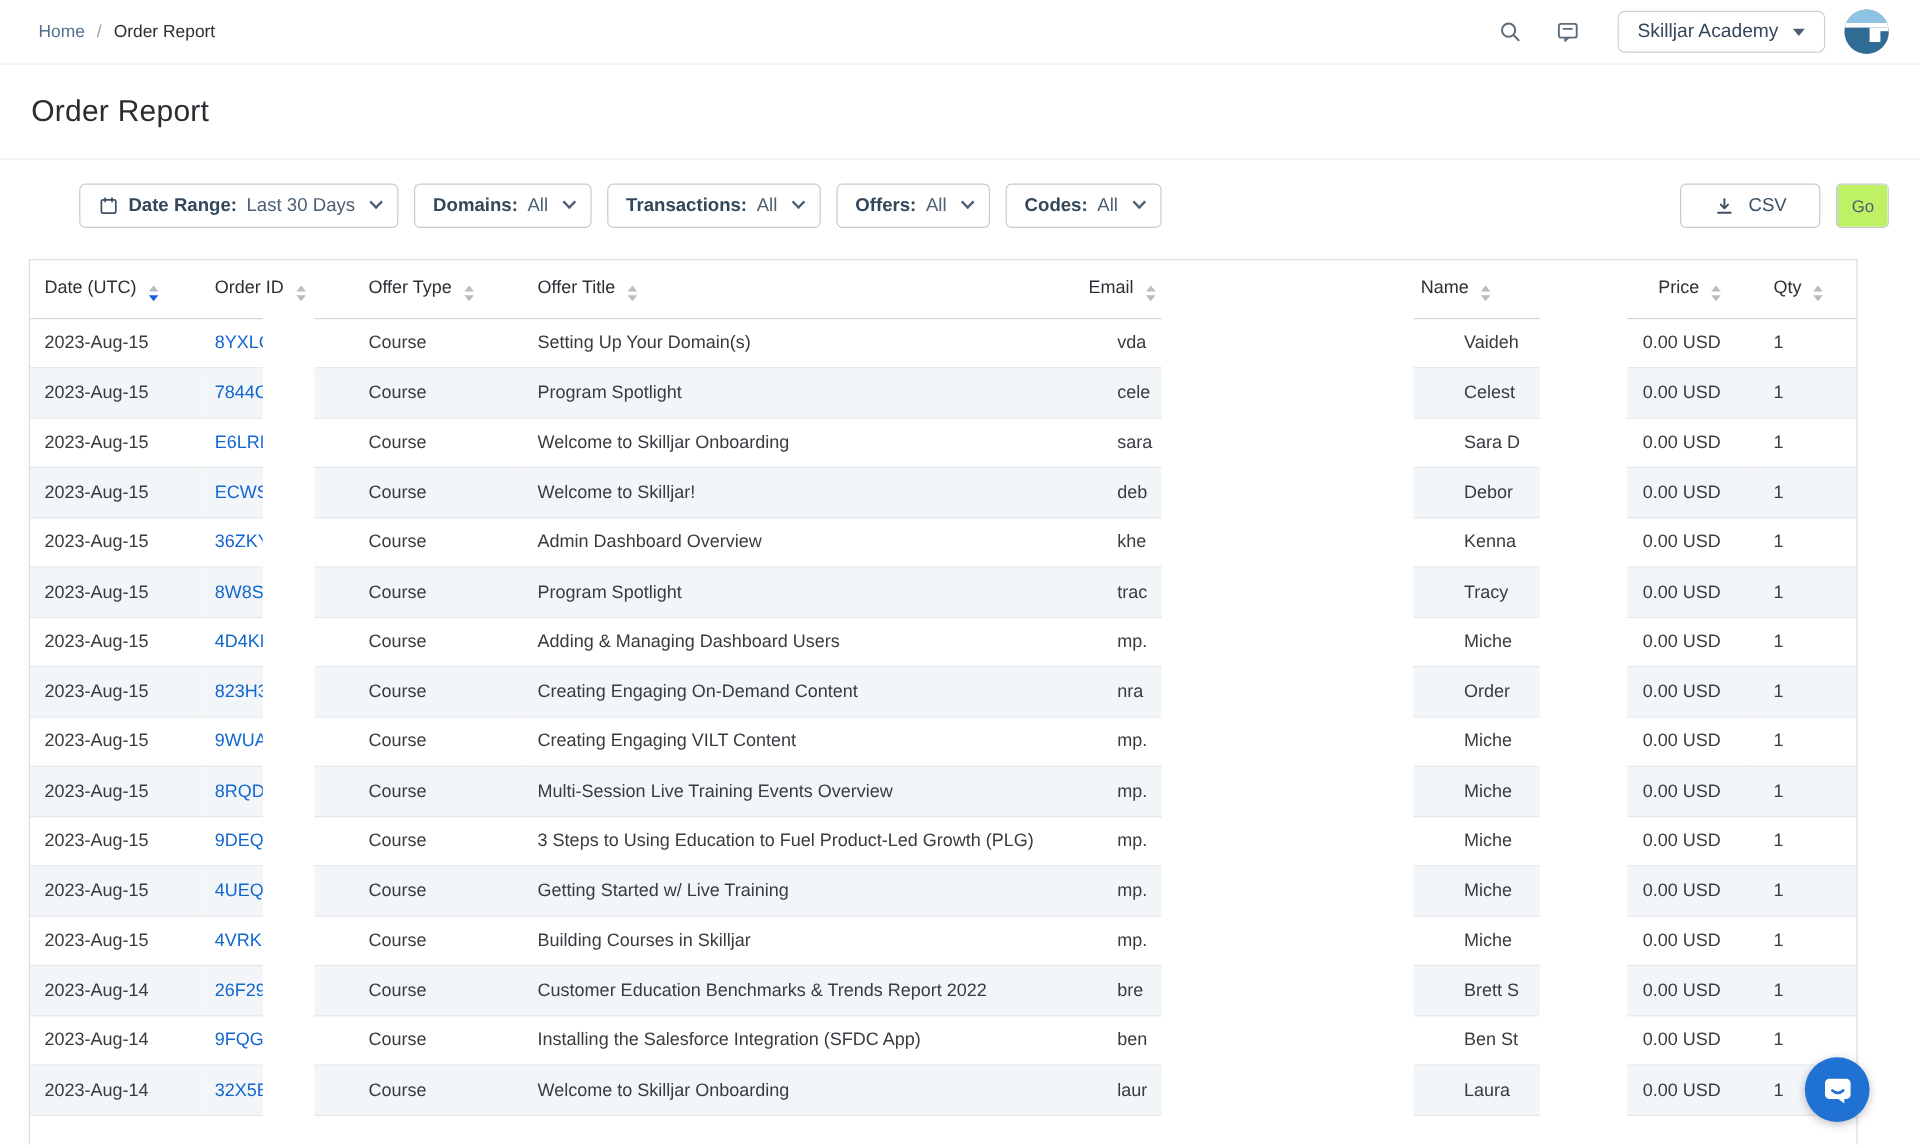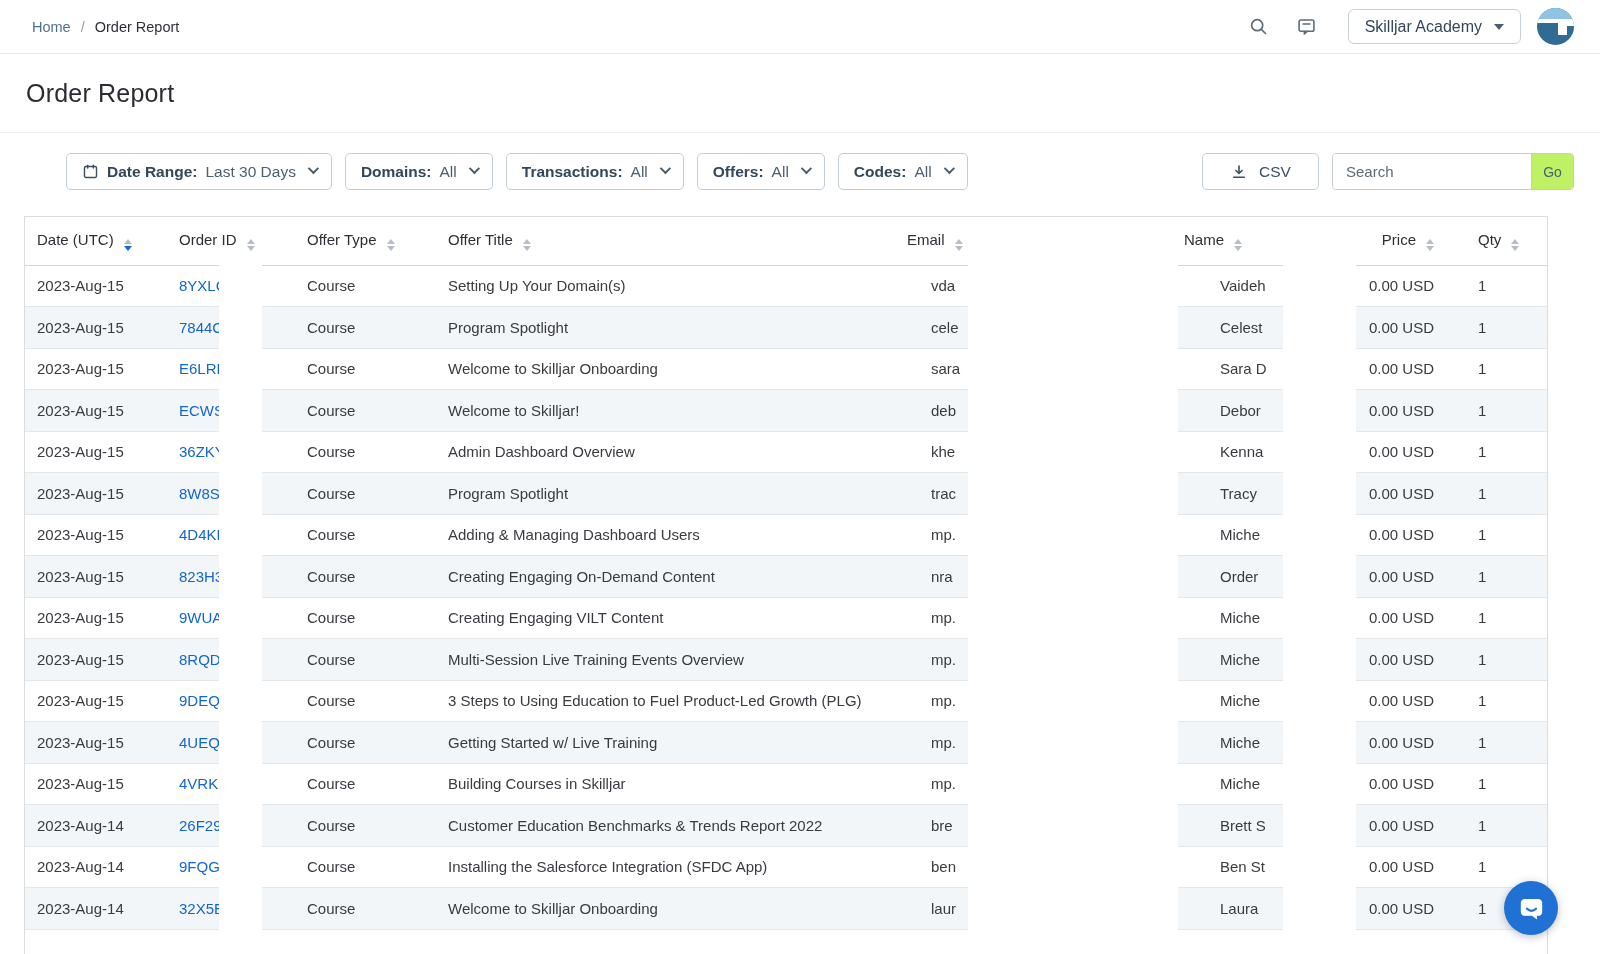--- a/index.html
+++ b/index.html
@@ -172,21 +172,20 @@
   <div class="bar-right">
     <button class="csv-btn">
       <svg width="18" height="18" viewBox="0 0 24 24" fill="none" stroke="#3c4f63" stroke-width="2.2" stroke-linecap="round" stroke-linejoin="round">
         <path d="M12 4v9"></path>
           <path d="M8 10l4 4 4-4"></path>
           <path d="M5 19h14"></path>
       </svg>
       <span>CSV</span>
     </button>
     <div class="search-group">
-      <input class="search-input" type="text" placeholder="Search" style="">
       <button class="go-btn">Go</button>
     </div>
   </div>
 </div>
 
 <div class="table-wrap">
   <table>
     <colgroup>
       <col class="c-date">
         <col class="c-order">

